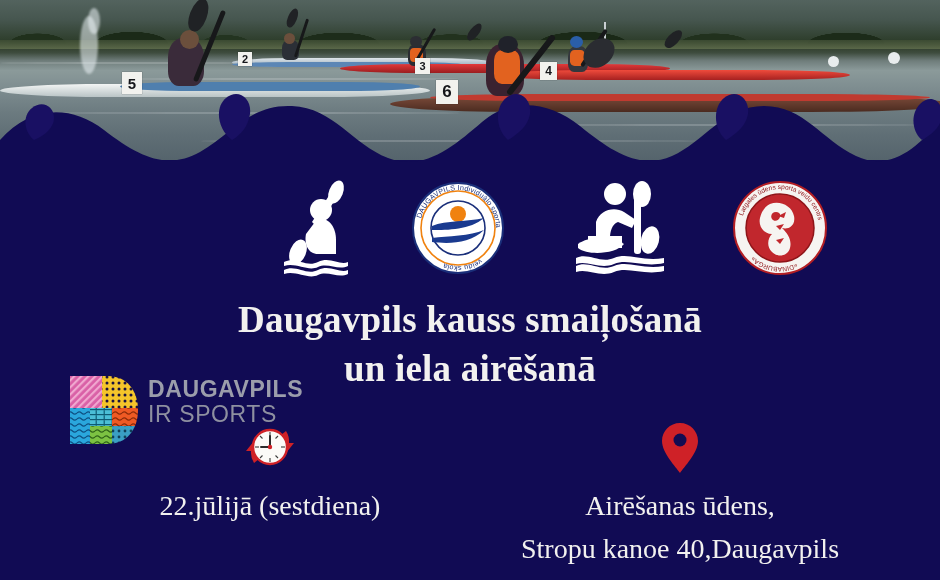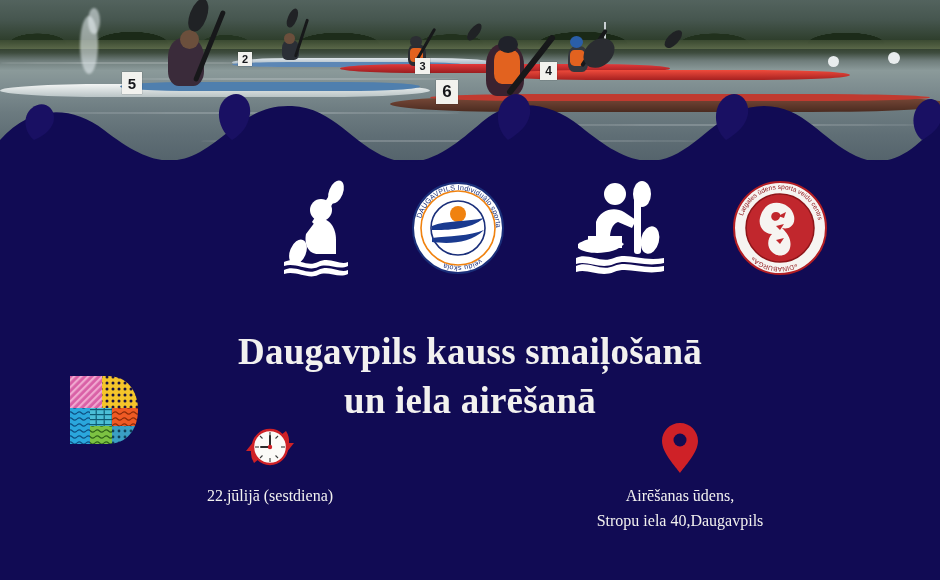--- a/index.html
+++ b/index.html
@@ -81,30 +81,29 @@
   }
   #dgv-text .l1{font-size:23px;font-weight:bold;letter-spacing:.6px;display:block;color:#9b9dab;}
   #dgv-text .l2{font-size:23px;display:block;letter-spacing:.6px;color:#8e90a0;margin-top:2px;}
 
   
   #title{
     position:absolute;left:0;top:296px;width:940px;text-align:center;
     color:#f2f1ef;font-weight:bold;font-size:37px;line-height:1.32;
     letter-spacing:.2px;
     font-family:"Liberation Serif",serif;
-    margin-top:32px;
   }
   #title .ln{display:block;}
 
   
   .info-col{position:absolute;top:418px;text-align:center;}
   #col-date{left:60px;width:420px;}
   #col-place{left:470px;width:420px;}
   .info-text{
-    color:#f2f1ef;font-size:16px;line-height:1.55;
+    color:#f2f1ef;font-size:28px;line-height:1.55;
     font-family:"Liberation Serif",serif;margin-top:8px;
   }
   .info-text span{display:block;}
   .icon-wrap{height:58px;display:flex;align-items:center;justify-content:center;}
 </style>
 </head>
 <body>
 
 <div id="poster">
 
@@ -225,20 +224,24 @@
       <g clip-path="url(#dShape)">
         <rect x="0" y="0" width="34" height="34" fill="url(#pHatch)"></rect>
         <rect x="34" y="0" width="38" height="34" fill="url(#pDots)"></rect>
         <rect x="0" y="34" width="22" height="38" fill="url(#pWaveB)"></rect>
         <rect x="22" y="34" width="22" height="18" fill="url(#pBrick)"></rect>
         <rect x="44" y="34" width="28" height="18" fill="url(#pWaveO)"></rect>
         <rect x="22" y="52" width="22" height="20" fill="url(#pWaveG)"></rect>
         <rect x="44" y="52" width="28" height="20" fill="url(#pDotsT)"></rect>
       </g>
     </svg>
+    <div id="dgv-text">
+      <span class="l1">DAUGAVPILS</span>
+      <span class="l2">IR SPORTS</span>
+    </div>
 
     <svg class="logo" style="left:278px;width:74px;" viewBox="0 0 74 100">
       <g fill="#ffffff">
         <ellipse cx="43" cy="32" rx="11" ry="11"></ellipse>
         <path d="M40,40 C52,40 58,50 58,62 L58,76 L40,76 C30,76 26,66 28,56 Z"></path>
         <path d="M34,44 L52,16 L58,20 L40,50 Z"></path>
         <ellipse cx="58" cy="14" rx="7" ry="12" transform="rotate(22 58 14)"></ellipse>
         <ellipse cx="20" cy="74" rx="8" ry="13" transform="rotate(22 20 74)"></ellipse>
         <path d="M6,84 C18,78 28,90 40,84 C52,78 62,88 70,84 L70,88 C60,93 50,84 40,89 C30,94 18,84 6,88 Z"></path>
         <path d="M6,92 C18,86 28,98 40,92 C52,86 62,96 70,92 L70,96 C60,101 50,92 40,97 C30,102 18,92 6,96 Z"></path>
@@ -341,17 +344,17 @@
 
   <div class="info-col" id="col-place">
     <div class="icon-wrap">
       <svg width="46" height="56" viewBox="0 0 46 56">
         <path d="M23,4 C33,4 41,12 41,22 C41,34 27,48 23,54 C19,48 5,34 5,22 C5,12 13,4 23,4 Z" fill="#cf2127"></path>
         <circle cx="23" cy="21" r="6.5" fill="#130c52"></circle>
       </svg>
     </div>
     <div class="info-text">
       <span>Airēšanas ūdens,</span>
-      <span>Stropu iela 40,Daugavpils</span>
+      <span>Stropu kanoe 40,Daugavpils</span>
     </div>
   </div>
 
 </div>
 
 </body></html>

